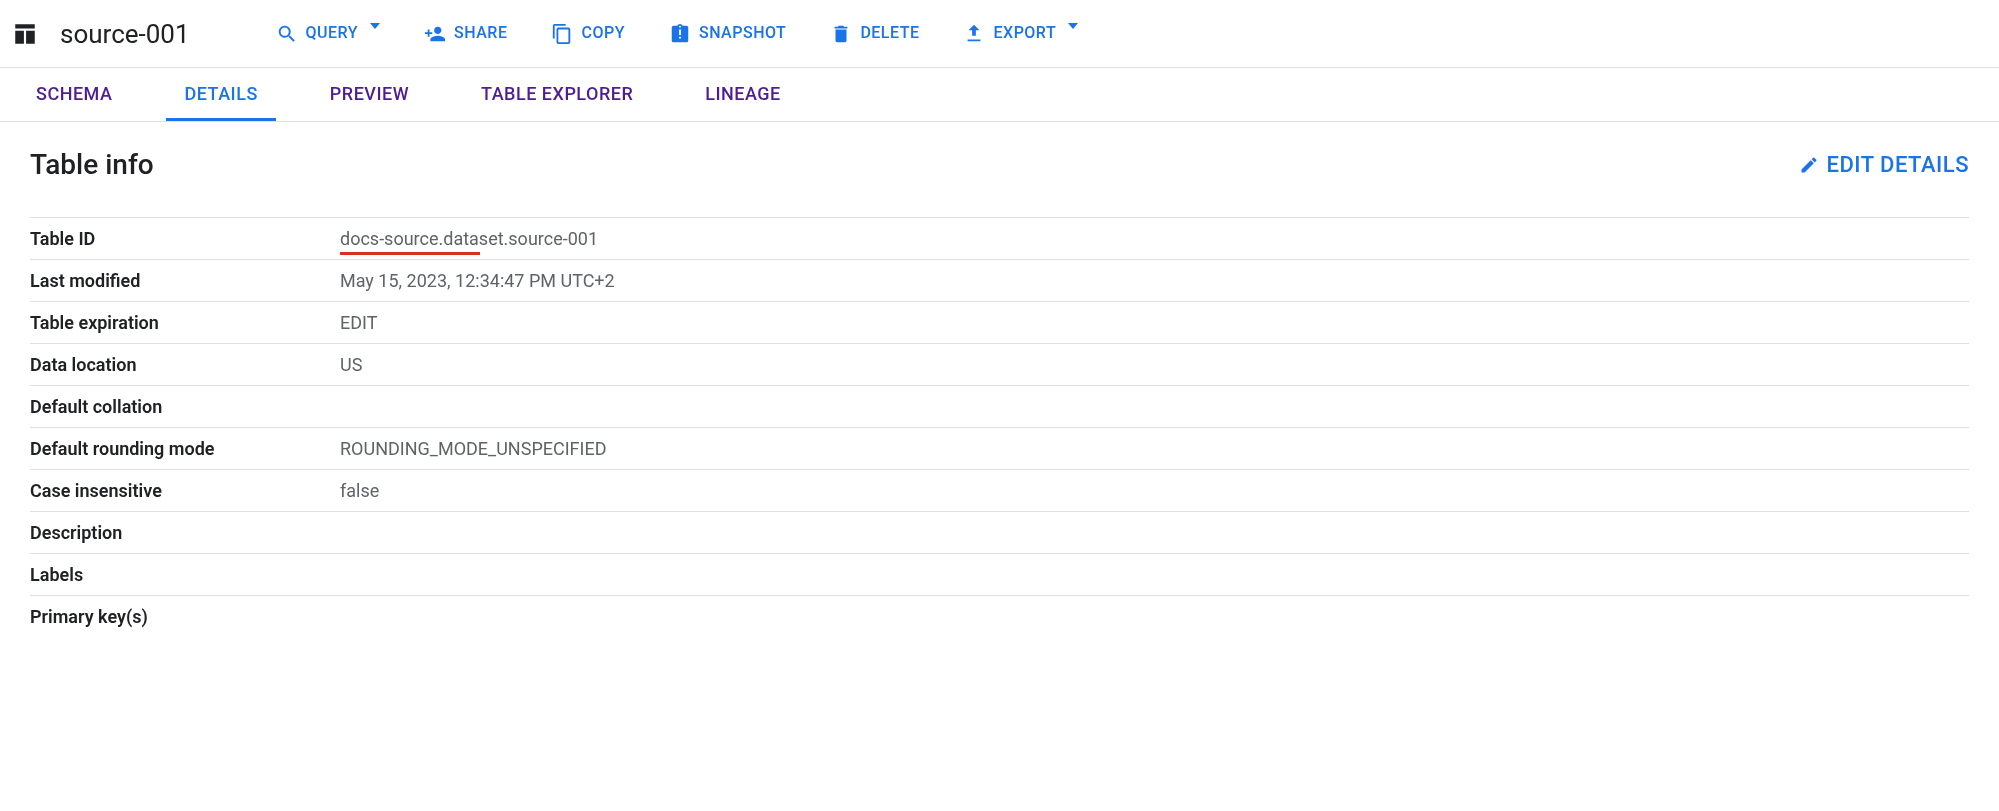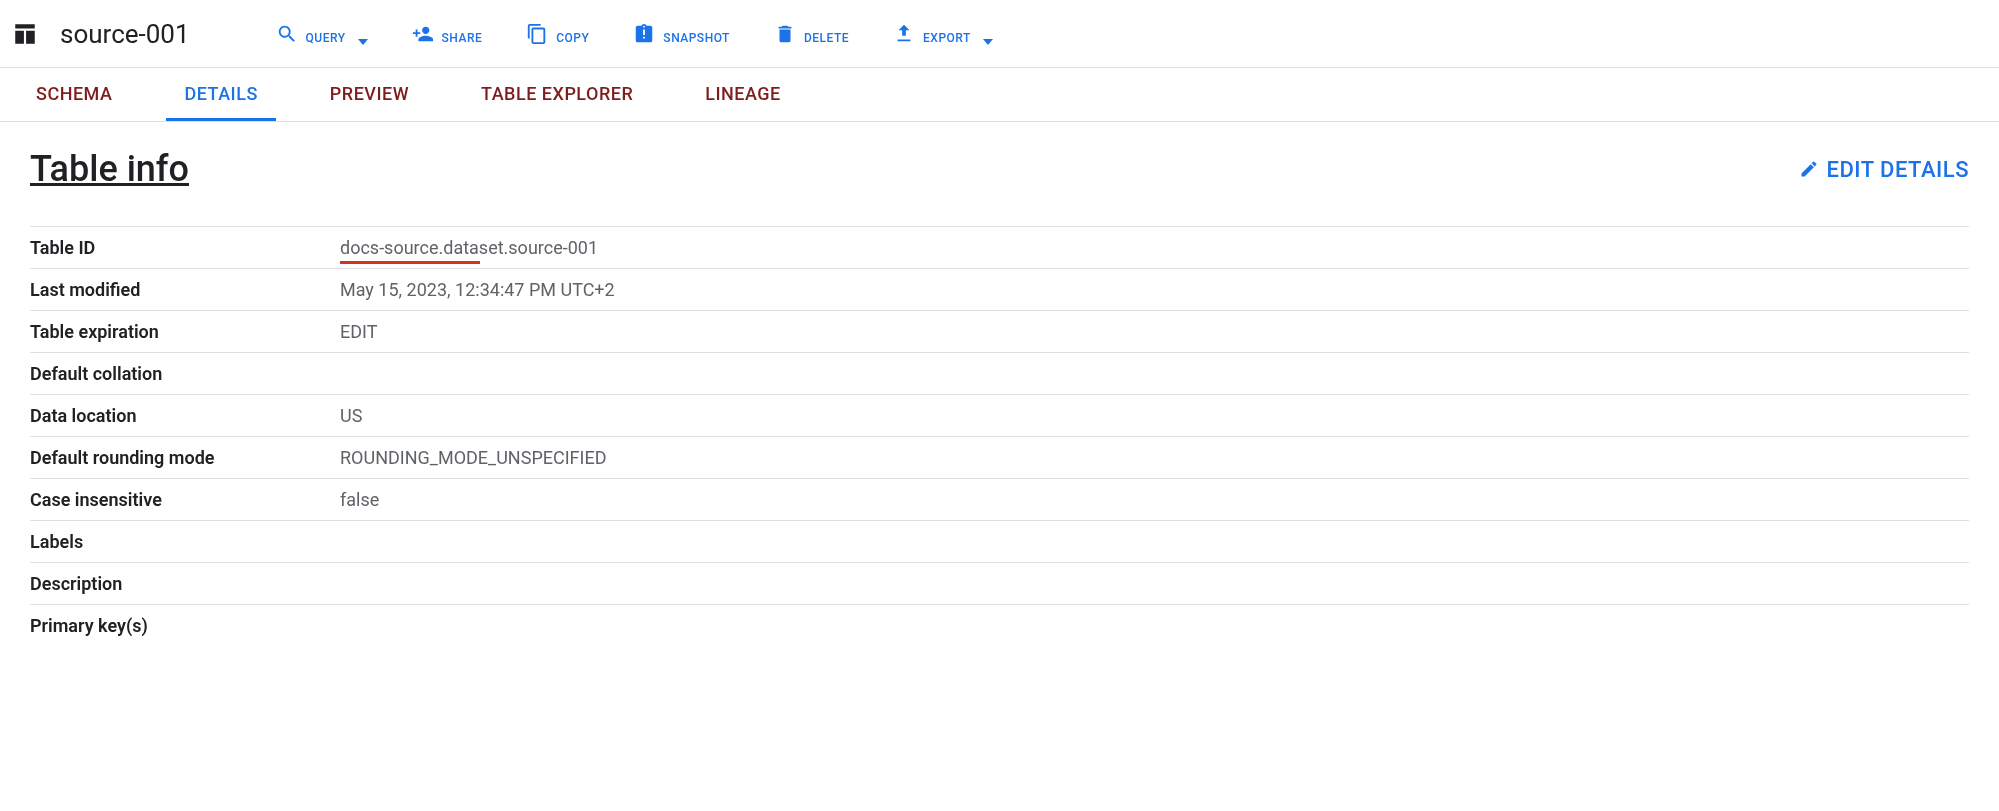--- a/index.html
+++ b/index.html
@@ -24,25 +24,25 @@
     flex-shrink: 0;
   }
   .title {
     font-size: 26px;
     font-weight: 400;
     color: #202124;
     margin-right: 60px;
   }
   .action-btn {
     display: inline-flex;
-    align-items: flex-end;
+    align-items: flex-start;
     gap: 8px;
     color: #1a73e8;
     font-weight: 500;
-    font-size: 12px;
+    font-size: 16px;
     letter-spacing: 0.5px;
     padding: 8px 18px;
     cursor: pointer;
     user-select: none;
     text-transform: uppercase;
   }
   .action-btn svg { width: 22px; height: 22px; fill: #1a73e8; }
   .dropdown-arrow { width: 0; height: 0; border-left: 5px solid transparent; border-right: 5px solid transparent; border-top: 6px solid #1a73e8; margin-left: 4px; }
   .tabs {
     display: flex;
@@ -52,42 +52,41 @@
     align-items: stretch;
     gap: 36px;
   }
   .tab {
     display: flex;
     align-items: center;
     padding: 0 18px;
     font-size: 18px;
     font-weight: 500;
     letter-spacing: 0.5px;
-    color: #7f1d1d;
+    color: #4c1d95;
     cursor: pointer;
     border-bottom: 3px solid transparent;
   }
   .tab.active {
     color: #1a73e8;
     border-bottom-color: #1a73e8;
   }
   .content {
     padding: 26px 30px;
   }
   .section-header {
     display: flex;
     justify-content: space-between;
     align-items: center;
     margin-bottom: 26px;
   }
   .section-title {
-    font-size: 36px;
-    font-weight: 500;
-    color: #202124;
-    text-decoration: underline;
+    font-size: 28px;
+    font-weight: 500;
+    color: #202124;
   }
   .edit-btn {
     display: inline-flex;
     align-items: center;
     gap: 8px;
     color: #1a73e8;
     font-weight: 500;
     font-size: 22px;
     letter-spacing: 0.5px;
     cursor: pointer;
@@ -207,41 +206,41 @@
         </tr>
         <tr class="info-row">
           <td class="info-label">Last modified</td>
           <td class="info-value">May 15, 2023, 12:34:47 PM UTC+2</td>
         </tr>
         <tr class="info-row">
           <td class="info-label">Table expiration</td>
           <td class="info-value">EDIT</td>
         </tr>
         <tr class="info-row">
-          <td class="info-label">Default collation</td>
-          <td class="info-value"></td>
-        </tr>
-        <tr class="info-row">
           <td class="info-label">Data location</td>
           <td class="info-value">US</td>
         </tr>
         <tr class="info-row">
+          <td class="info-label">Default collation</td>
+          <td class="info-value"></td>
+        </tr>
+        <tr class="info-row">
           <td class="info-label">Default rounding mode</td>
           <td class="info-value">ROUNDING_MODE_UNSPECIFIED</td>
         </tr>
         <tr class="info-row">
           <td class="info-label">Case insensitive</td>
           <td class="info-value">false</td>
         </tr>
         <tr class="info-row">
+          <td class="info-label">Description</td>
+          <td class="info-value"></td>
+        </tr>
+        <tr class="info-row">
           <td class="info-label">Labels</td>
-          <td class="info-value"></td>
-        </tr>
-        <tr class="info-row">
-          <td class="info-label">Description</td>
           <td class="info-value"></td>
         </tr>
         <tr class="info-row">
           <td class="info-label">Primary key(s)</td>
           <td class="info-value"></td>
         </tr>
       </tbody>
   </table>
 </div>
 

